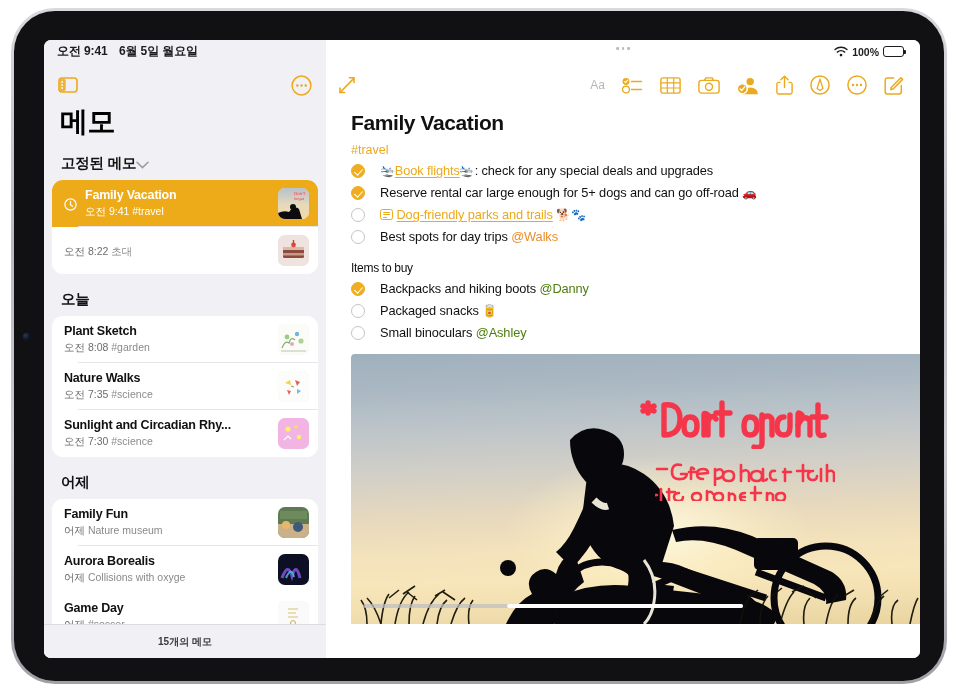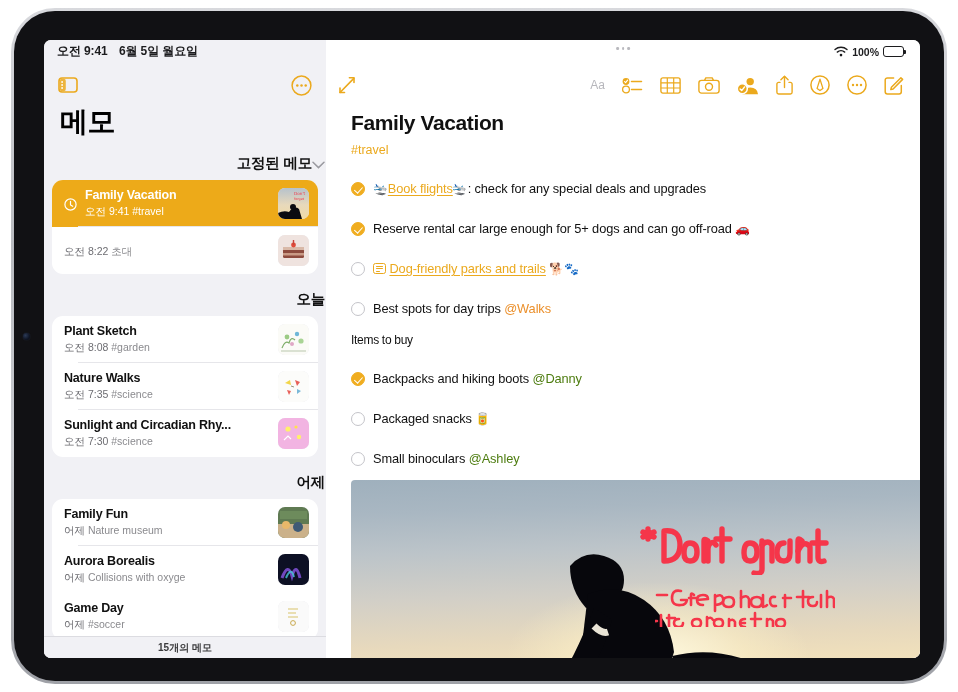--- a/index.html
+++ b/index.html
@@ -34,21 +34,21 @@
 
   
   .sidebar{ width:282px; height:100%; background:#f1f1f5; position:relative;
             display:flex; flex-direction:column; flex:0 0 282px; }
   .sb-toolbar{ height:44px; margin-top:23px; display:flex; align-items:center;
                justify-content:space-between; padding:0 14px; flex:0 0 auto; }
   .icon-btn{ background:none; border:none; cursor:pointer; display:flex;
              align-items:center; justify-content:center; }
   .sb-title{ font-size:28px; font-weight:bold; color:#000; padding:0 16px; margin-top:-4px;
              letter-spacing:-.5px; }
-  .sb-section{ display:flex; align-items:center; justify-content:flex-end;
+  .sb-section{ display:flex; align-items:center; justify-content:flex-start;
                padding:13px 1px 7px 17px; }
   .sb-section-label{ font-size:14.5px; font-weight:bold; color:#111; letter-spacing:-.2px; }
   .sb-list-wrap{ flex:1 1 auto; overflow:hidden; position:relative; }
   .card{ margin:0 8px 0 8px; background:#fff; border-radius:11px; overflow:hidden; }
   .card + .sb-section{ padding-top:16px; }
   .note{ display:flex; align-items:center; padding:8px 9px 8px 12px; gap:8px;
          position:relative; min-height:45px; cursor:pointer; }
   .note.sel{ background:#edaa19; }
   .note .sep{ position:absolute; left:26px; right:0; bottom:0; height:1px; background:#e6e6ea; }
   .note:last-child .sep{ display:none; }
@@ -57,39 +57,39 @@
                white-space:nowrap; overflow:hidden; text-overflow:ellipsis; }
   .note.sel .note-title{ color:#fff; }
   .note-meta{ font-size:10.5px; color:#8a8a8e; margin-top:2.5px; white-space:nowrap;
               overflow:hidden; text-overflow:ellipsis; }
   .note-meta .mt-time{ color:#6d6d72; }
   .note.sel .note-meta,.note.sel .note-meta .mt-time{ color:#fff; }
   .pin-icon{ width:13px; height:13px; flex:0 0 13px; display:none; }
   .note.sel .pin-icon{ display:block; }
   .thumb{ width:31px; height:31px; border-radius:7px; flex:0 0 31px; overflow:hidden;
           position:relative; background:#e8e8ee; }
-  .sb-footer{ position:absolute; left:0; bottom:0; width:100%; height:22px;
+  .sb-footer{ position:absolute; left:0; bottom:0; width:100%; height:34px;
               background:#f1f1f5; display:flex; align-items:center; justify-content:center;
               border-top:.5px solid #dcdce1; }
   .sb-footer span{ font-size:10px; font-weight:bold; color:#3a3a3c; }
 
   
   .detail{ flex:1 1 auto; height:100%; background:#fff; position:relative;
            display:flex; flex-direction:column; }
   .dt-toolbar{ height:44px; margin-top:23px; display:flex; align-items:center;
                padding:0 16px 0 11px; flex:0 0 auto; }
   .dt-tools-right{ margin-left:auto; display:flex; align-items:center; gap:17px; }
   .handle-dots{ position:absolute; left:50%; top:7px; transform:translateX(-50%);
                 display:flex; gap:3px; }
   .handle-dots i{ width:2.6px; height:2.6px; border-radius:50%; background:#b9b9be; }
   .dt-body{ flex:1 1 auto; padding:0 0 0 25px; overflow:hidden; position:relative; }
   .note-h1{ font-size:21px; font-weight:bold; color:#111; letter-spacing:-.4px;
             margin-top:4px; }
   .tag{ color:#eba91d; font-size:12.5px; margin-top:8px; }
-  .check-line{ display:flex; align-items:flex-start; gap:8px; margin-top:24px;
+  .check-line{ display:flex; align-items:flex-start; gap:15px; margin-top:6px;
                font-size:12.8px; color:#111; letter-spacing:-.1px; line-height:16px; }
   .cbox{ width:14px; height:14px; border-radius:50%; flex:0 0 14px; margin-top:1px;
          border:1.3px solid #c4c4c9; background:#fff; position:relative; cursor:pointer; }
   .cbox.on{ background:#f0ad20; border-color:#f0ad20; }
   .cbox.on::after{ content:""; position:absolute; left:4.2px; top:2px; width:3.6px; height:7px;
                    border:solid #fff; border-width:0 1.7px 1.7px 0; transform:rotate(42deg); }
   .lnk{ color:#eba91d; text-decoration:underline; text-underline-offset:2px; cursor:pointer; }
   .men{ color:#eb8f2a; }
   .men.blue{ color:#4d7c0f; }
   .h2{ font-size:12px; font-weight:normal; color:#111; margin-top:16px; letter-spacing:-.3px; }

